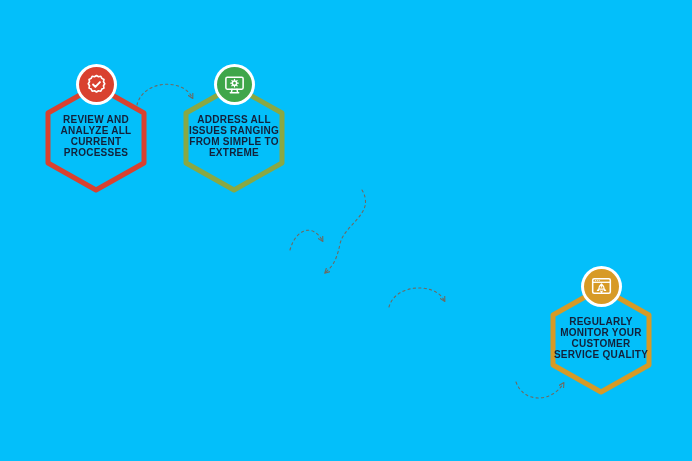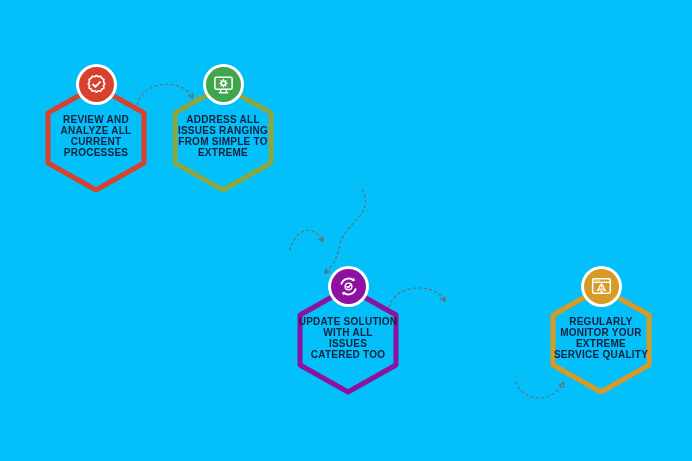--- a/index.html
+++ b/index.html
@@ -108,21 +108,21 @@
     <div class="badge">
       <div class="badge-inner" style="background:#d9412f;">
         <svg width="23" height="23" viewBox="0 0 24 24">
           <path d="M12 2.6 l2.1 1.3 2.4-0.5 1.1 2.2 2.2 1.1 -0.5 2.4 1.3 2.1 -1.3 2.1 0.5 2.4 -2.2 1.1 -1.1 2.2 -2.4-0.5 -2.1 1.3 -2.1-1.3 -2.4 0.5 -1.1-2.2 -2.2-1.1 0.5-2.4 -1.3-2.1 1.3-2.1 -0.5-2.4 2.2-1.1 1.1-2.2 2.4 0.5 Z" fill="none" stroke="#ffffff" stroke-width="1.7" stroke-linejoin="round"></path>
           <path d="M8.4 12 l2.4 2.5 4.8-5" fill="none" stroke="#ffffff" stroke-width="2" stroke-linecap="round" stroke-linejoin="round"></path>
         </svg>
       </div>
     </div>
   </div>
 
-  <div class="step" style="left:167px; top:64px;">
+  <div class="step" style="left:178px; top:64px;">
     <svg class="hex-svg" viewBox="0 0 112 112">
       <polygon points="56,4 104,31 104,81 56,108 8,81 8,31" fill="none" stroke="#89a843" stroke-width="5" stroke-linejoin="round"></polygon>
     </svg>
     <div class="step-label">ADDRESS ALL
 ISSUES RANGING
 FROM SIMPLE TO
 EXTREME</div>
     <div class="badge">
       <div class="badge-inner" style="background:#3fa64a;">
         <svg width="23" height="23" viewBox="0 0 24 24">
@@ -130,50 +130,29 @@
           <path d="M9.4 16.9 l-0.6 3.4 M14.6 16.9 l0.6 3.4 M7.6 20.6 h8.8" fill="none" stroke="#ffffff" stroke-width="1.5" stroke-linecap="round"></path>
           <circle cx="12" cy="10.6" r="2.2" fill="none" stroke="#ffffff" stroke-width="1.5"></circle>
           <path d="M12 6.6 v1.2 M12 13.4 v1.2 M8.1 10.6 h1.2 M14.7 10.6 h1.2
                    M9.3 7.9 l0.9 0.9 M13.8 12.4 l0.9 0.9 M14.7 7.9 l-0.9 0.9 M10.2 12.4 l-0.9 0.9" stroke="#ffffff" stroke-width="1.3" stroke-linecap="round"></path>
         </svg>
       </div>
     </div>
   </div>
 
 
-  <div class="step" style="left:292px; top:266px;">
-    <svg class="hex-svg" viewBox="0 0 112 112">
-      <polygon points="56,4 104,31 104,81 56,108 8,81 8,31" fill="none" stroke="#8e12a0" stroke-width="5" stroke-linejoin="round"></polygon>
-    </svg>
-    <div class="step-label">UPDATE SOLUTION
-WITH ALL
-ISSUES
-CATERED TOO</div>
-    <div class="badge">
-      <div class="badge-inner" style="background:#8e12a0;">
-        <svg width="23" height="23" viewBox="0 0 24 24">
-          <path d="M4.6 9.2 A8.2 8.2 0 0 1 17.3 5.4" fill="none" stroke="#ffffff" stroke-width="1.9" stroke-linecap="round"></path>
-          <path d="M17.9 2.6 l0.5 3.4 -3.4 0.4 Z" fill="#ffffff"></path>
-          <path d="M19.4 14.8 A8.2 8.2 0 0 1 6.7 18.6" fill="none" stroke="#ffffff" stroke-width="1.9" stroke-linecap="round"></path>
-          <path d="M6.1 21.4 l-0.5-3.4 3.4-0.4 Z" fill="#ffffff"></path>
-          <circle cx="12" cy="12" r="3.5" fill="none" stroke="#ffffff" stroke-width="1.5"></circle>
-          <path d="M10.3 12 l1.3 1.4 2.4-2.9" fill="none" stroke="#ffffff" stroke-width="1.5" stroke-linecap="round" stroke-linejoin="round"></path>
-        </svg>
-      </div>
-    </div>
-  </div>
 
 
   <div class="step" style="left:545px; top:266px;">
     <svg class="hex-svg" viewBox="0 0 112 112">
       <polygon points="56,4 104,31 104,81 56,108 8,81 8,31" fill="none" stroke="#d79a25" stroke-width="5" stroke-linejoin="round"></polygon>
     </svg>
     <div class="step-label">REGULARLY
 MONITOR YOUR
-EXTREME
+CUSTOMER
 SERVICE QUALITY</div>
     <div class="badge">
       <div class="badge-inner" style="background:#d79a25;">
         <svg width="23" height="23" viewBox="0 0 24 24">
           <rect x="2.8" y="4" width="18.4" height="15" rx="1.6" fill="none" stroke="#ffffff" stroke-width="1.6"></rect>
           <path d="M2.8 7.6 h18.4" stroke="#ffffff" stroke-width="1.4"></path>
           <circle cx="5.6" cy="5.8" r="0.6" fill="#ffffff"></circle>
           <circle cx="7.6" cy="5.8" r="0.6" fill="#ffffff"></circle>
           <circle cx="9.6" cy="5.8" r="0.6" fill="#ffffff"></circle>
           <path d="M12 9.4 c1.9 1.6 2.8 3.6 2.8 5.3 l-5.6 0 c0-1.7 0.9-3.7 2.8-5.3 Z" fill="none" stroke="#ffffff" stroke-width="1.4" stroke-linejoin="round"></path>

